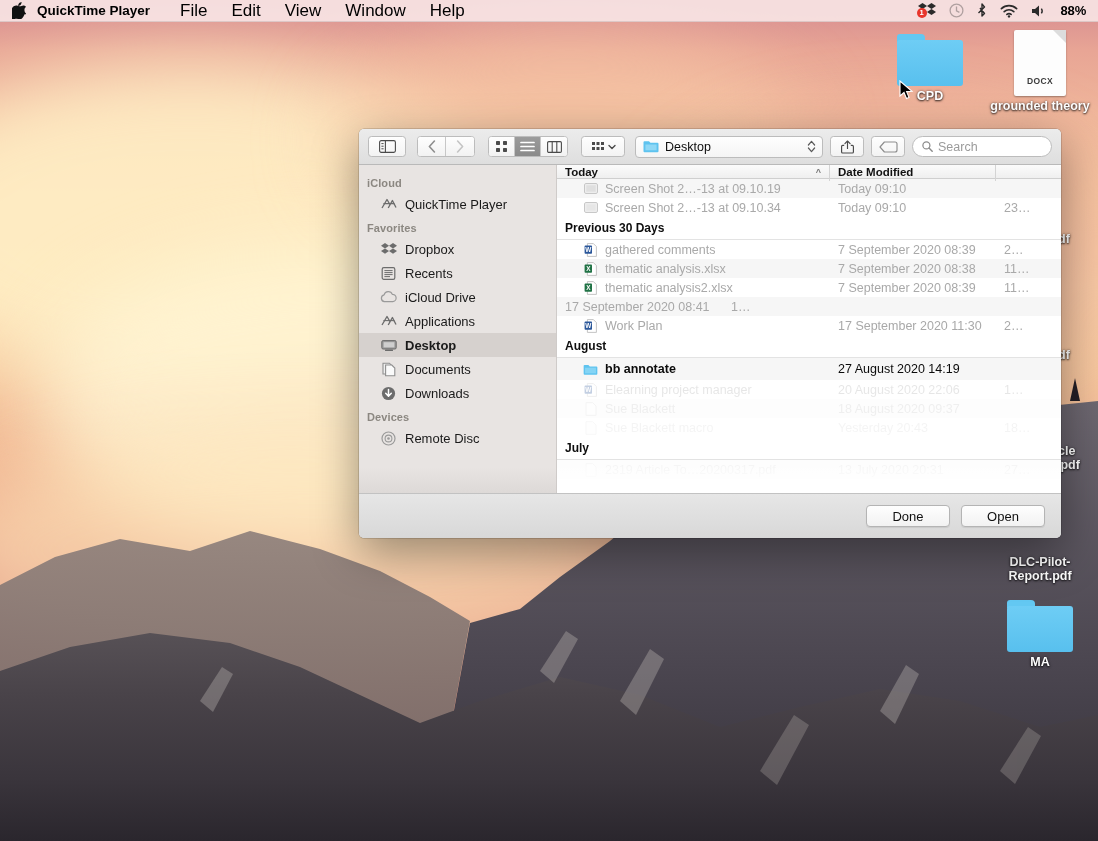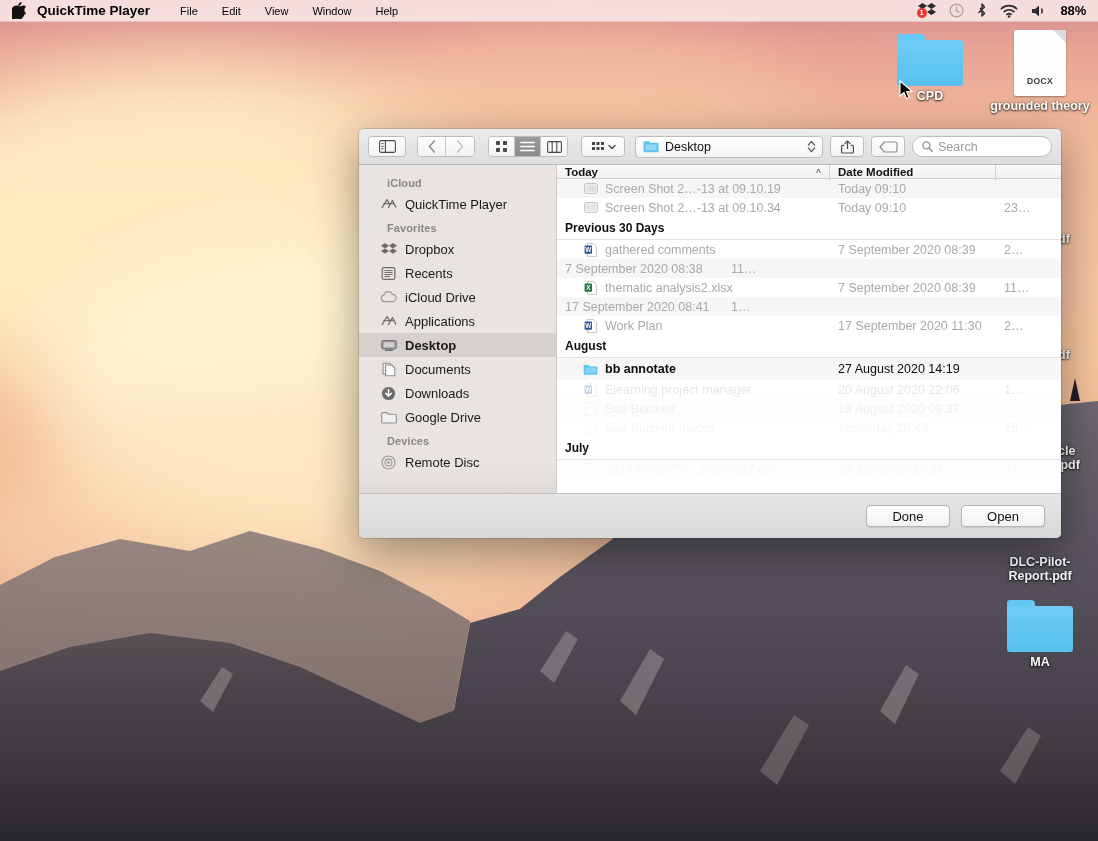--- a/index.html
+++ b/index.html
@@ -51,21 +51,21 @@
   #menubar {
     position: absolute; top: 0; left: 0; width: 1098px; height: 22px;
     background: rgba(247,228,228,0.92);
     display: flex; align-items: center;
     font-size: 13px; color: #000;
     z-index: 50;
     border-bottom: 1px solid rgba(0,0,0,.10);
   }
   #menubar .apple { padding: 0 11px 0 12px; font-size: 15px; line-height: 0; }
   #menubar .app-name { font-weight: bold; font-size: 13.5px; padding-right: 18px; }
-  #menubar .mi { padding: 0 12px; font-size: 11px; }
+  #menubar .mi { padding: 0 12px; font-size: 17px; }
   #menubar .spacer { flex: 1; }
   #menubar .status { display: flex; align-items: center; gap: 13px; padding-right: 12px; }
   #menubar .battery { font-size: 13px; font-weight: 600; letter-spacing: -.2px; }
 
   .ic { display: inline-block; line-height: 0; }
 
   
   .desk-icon {
     position: absolute; width: 104px; text-align: center;
     font-size: 12.5px; color: #fff; font-weight: bold;
@@ -157,21 +157,21 @@
   #dlg-body { flex: 1; display: flex; min-height: 0; position: relative; }
 
   
   #sidebar {
     width: 198px; flex: 0 0 198px; background: #e8e4e2;
     border-right: 1px solid #cfcbc9;
     padding-top: 6px; overflow: hidden; position: relative;
   }
   .sb-head {
     font-size: 11px; font-weight: bold; color: #8b8781;
-    padding: 6px 0 3px 28px; letter-spacing: .1px;
+    padding: 6px 0 3px 8px; letter-spacing: .1px;
   }
   .sb-item {
     height: 24px; display: flex; align-items: center; gap: 8px;
     padding-left: 21px; font-size: 13px; color: #1a1a1a;
   }
   .sb-item.sel { background: #d6d1ce; font-weight: bold; }
   .sb-item .glyph { width: 17px; height: 16px; line-height: 0;
                     display: flex; align-items: center; justify-content: center; }
   #sidebar .fade-bottom {
     position: absolute; left: 0; right: 0; bottom: 0; height: 26px;
@@ -616,28 +616,20 @@
       <div class="sb-item">
         <span class="glyph">
           <svg width="15" height="15" viewBox="0 0 15 15">
             <circle cx="7.5" cy="7.5" r="6.6" fill="#6c6c6c"></circle>
             <path d="M7.5,3.6 L7.5,9.6 M4.7,7.2 L7.5,10.2 L10.3,7.2" fill="none" stroke="#fff" stroke-width="1.5" stroke-linecap="round" stroke-linejoin="round"></path>
           </svg>
         </span>
         <span>Downloads</span>
       </div>
 
-      <div class="sb-item">
-        <span class="glyph">
-          <svg width="16" height="13" viewBox="0 0 16 13">
-            <path d="M.7,2.6 a1,1 0 0 1 1,-1 H5.8 l1.4,1.6 H14.3 a1,1 0 0 1 1,1 V11 a1,1 0 0 1 -1,1 H1.7 a1,1 0 0 1 -1,-1 Z" fill="#f1f1f1" stroke="#8f8f8f" stroke-width="1.1"></path>
-          </svg>
-        </span>
-        <span>Google Drive</span>
-      </div>
 
       <div class="sb-head">Devices</div>
 
       <div class="sb-item">
         <span class="glyph">
           <svg width="15" height="15" viewBox="0 0 15 15">
             <circle cx="7.5" cy="7.5" r="6.5" fill="none" stroke="#9a9a9a" stroke-width="1.2"></circle>
             <circle cx="7.5" cy="7.5" r="3.4" fill="none" stroke="#9a9a9a" stroke-width="1.1"></circle>
             <circle cx="7.5" cy="7.5" r="1.3" fill="#9a9a9a"></circle>
           </svg>
@@ -701,33 +693,43 @@
               <text x="4.3" y="8.8" font-size="6.4" fill="#fff" text-anchor="middle" font-family="Liberation Sans, sans-serif" font-weight="bold">W</text>
             </svg>
           </span>
           <span>gathered comments</span>
         </span>
         <span class="dt">7 September 2020 08:39</span>
         <span class="sz">2…</span>
       </div>
 
       <div class="row alt">
-        <span class="dt">7 September 2020 08:38</span>
-        <span class="sz">11…</span>
-      </div>
-
-      <div class="row">
         <span class="nm">
           <span class="fi">
             <svg width="13" height="14" viewBox="0 0 13 14">
               <path d="M3.4,.6 H9.4 L12.4,3.6 V13.4 H3.4 Z" fill="#fff" stroke="#bdbdbd" stroke-width=".9"></path>
               <rect x=".6" y="2.6" width="7.4" height="8.2" rx=".8" fill="#217346"></rect>
               <text x="4.3" y="8.8" font-size="6.4" fill="#fff" text-anchor="middle" font-family="Liberation Sans, sans-serif" font-weight="bold">X</text>
             </svg>
           </span>
+          <span>thematic analysis.xlsx</span>
+        </span>
+        <span class="dt">7 September 2020 08:38</span>
+        <span class="sz">11…</span>
+      </div>
+
+      <div class="row">
+        <span class="nm">
+          <span class="fi">
+            <svg width="13" height="14" viewBox="0 0 13 14">
+              <path d="M3.4,.6 H9.4 L12.4,3.6 V13.4 H3.4 Z" fill="#fff" stroke="#bdbdbd" stroke-width=".9"></path>
+              <rect x=".6" y="2.6" width="7.4" height="8.2" rx=".8" fill="#217346"></rect>
+              <text x="4.3" y="8.8" font-size="6.4" fill="#fff" text-anchor="middle" font-family="Liberation Sans, sans-serif" font-weight="bold">X</text>
+            </svg>
+          </span>
           <span>thematic analysis2.xlsx</span>
         </span>
         <span class="dt">7 September 2020 08:39</span>
         <span class="sz">11…</span>
       </div>
 
       <div class="row alt">
         <span class="dt">17 September 2020 08:41</span>
         <span class="sz">1…</span>
       </div>

